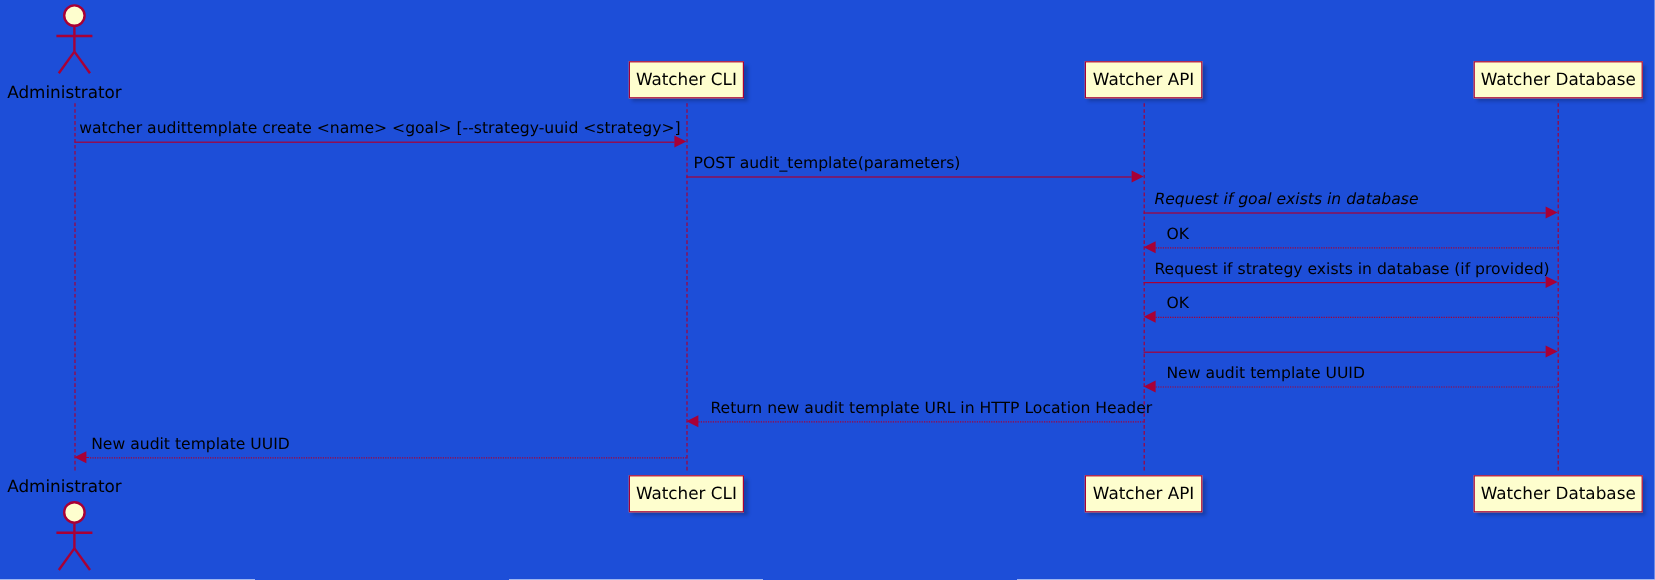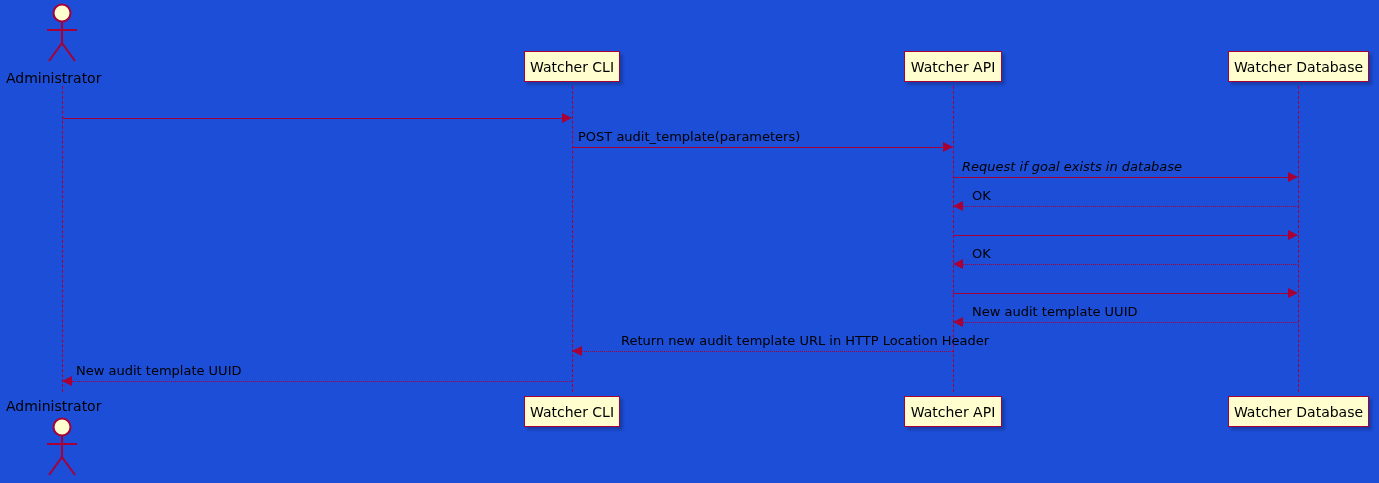--- a/index.html
+++ b/index.html
@@ -110,50 +110,52 @@
   </div>
 
   <div class="participant-box" style="left:904px; top:51px; width:98px; height:31px;">
     <span>Watcher API</span>
   </div>
 
   <div class="participant-box" style="left:1228px; top:51px; width:141px; height:31px;">
     <span>Watcher Database</span>
   </div>
 
+  <div class="msg-label" style="left:66px; top:101px;">watcher audittemplate create &lt;name&gt; &lt;goal&gt; [--strategy-uuid &lt;strategy&gt;]</div>
   <div class="msg-line" style="left:62px; top:118px; width:500px;"></div>
   <div class="arrow-head right" style="left:562px; top:113px;"></div>
 
   <div class="msg-label" style="left:578px; top:130px;">POST audit_template(parameters)</div>
   <div class="msg-line" style="left:572px; top:147px; width:371px;"></div>
   <div class="arrow-head right" style="left:943px; top:142px;"></div>
 
   <div class="msg-label" style="left:962px; top:160px;font-style:italic;">Request if goal exists in database</div>
   <div class="msg-line" style="left:953px; top:177px; width:335px;"></div>
   <div class="arrow-head right" style="left:1288px; top:172px;"></div>
 
   <div class="msg-label" style="left:972px; top:189px;">OK</div>
   <div class="msg-line dotted" style="left:963px; top:206px; width:335px;"></div>
   <div class="arrow-head left" style="left:953px; top:201px;"></div>
 
+  <div class="msg-label" style="left:962px; top:218px;">Request if strategy exists in database (if provided)</div>
   <div class="msg-line" style="left:953px; top:235px; width:335px;"></div>
   <div class="arrow-head right" style="left:1288px; top:230px;"></div>
 
   <div class="msg-label" style="left:972px; top:247px;">OK</div>
   <div class="msg-line dotted" style="left:963px; top:264px; width:335px;"></div>
   <div class="arrow-head left" style="left:953px; top:259px;"></div>
 
   <div class="msg-line" style="left:953px; top:293px; width:335px;"></div>
   <div class="arrow-head right" style="left:1288px; top:288px;"></div>
 
   <div class="msg-label" style="left:972px; top:305px;">New audit template UUID</div>
   <div class="msg-line dotted" style="left:963px; top:322px; width:335px;"></div>
   <div class="arrow-head left" style="left:953px; top:317px;"></div>
 
-  <div class="msg-label" style="left:592px; top:334px;margin-left:29px;">Return new audit template URL in HTTP Location Header</div>
+  <div class="msg-label" style="left:592px; top:334px;">Return new audit template URL in HTTP Location Header</div>
   <div class="msg-line dotted" style="left:582px; top:351px; width:371px;"></div>
   <div class="arrow-head left" style="left:572px; top:346px;"></div>
 
   <div class="msg-label" style="left:76px; top:364px;">New audit template UUID</div>
   <div class="msg-line dotted" style="left:72px; top:381px; width:500px;"></div>
   <div class="arrow-head left" style="left:62px; top:376px;"></div>
 
   <div class="actor-label" style="left:6px; top:398px;">Administrator</div>
   <div class="actor" style="left:40px; top:417px; width:44px; height:62px;">
     <svg width="44" height="62" viewBox="0 0 44 62">

